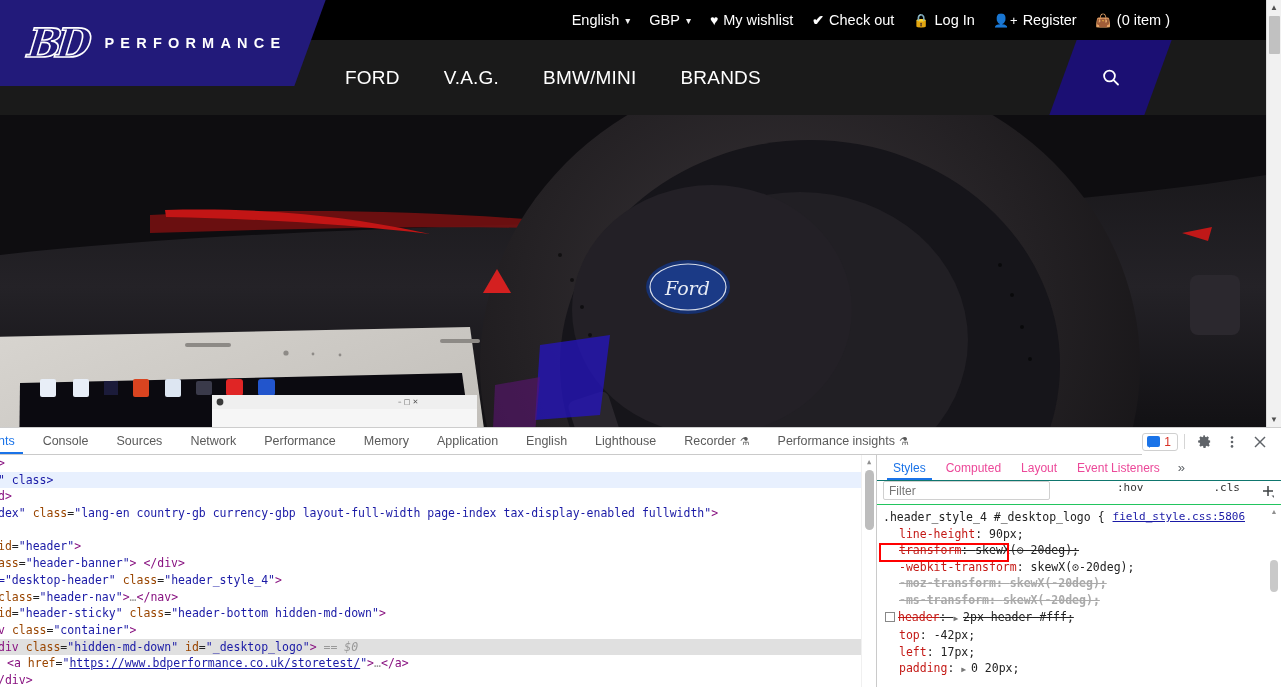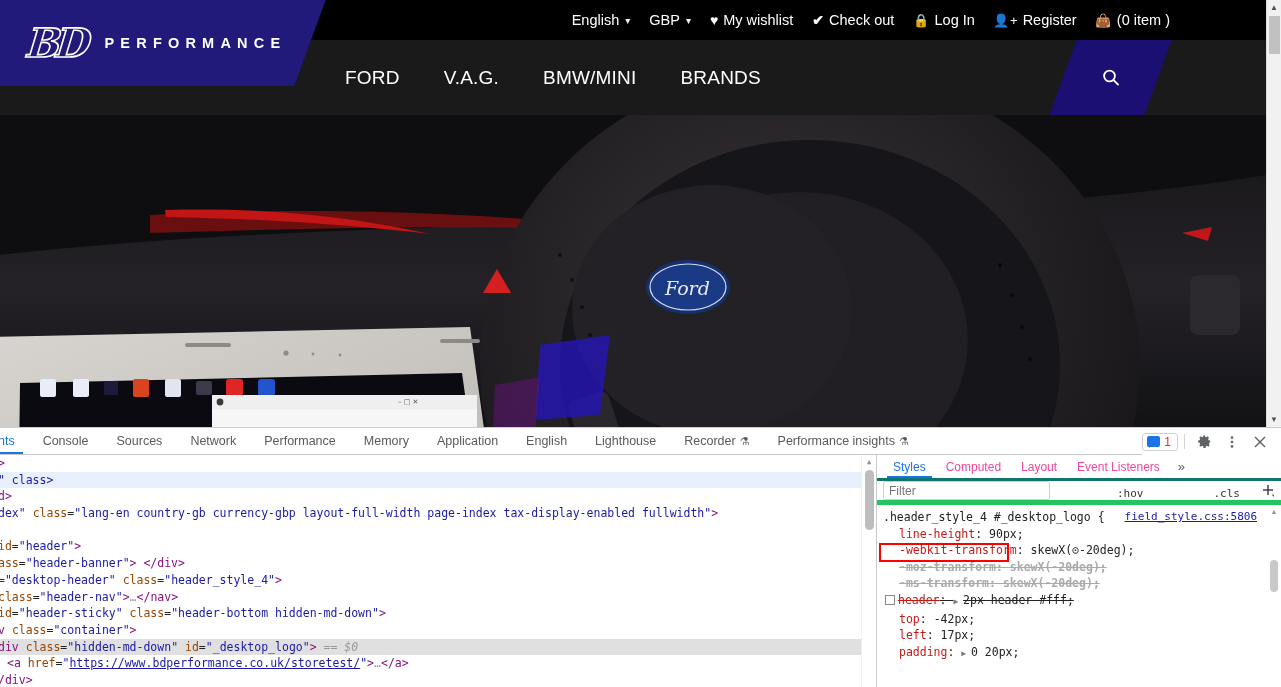--- a/index.html
+++ b/index.html
@@ -161,33 +161,33 @@
   .dvs-arrow { height: 14px; display: flex; align-items: center; justify-content: center;
     font-size: 7px; color: #909090; }
   .dvs-thumb { position: absolute; left: 3px; top: 15px; width: 9px; height: 60px;
     background: #bdbdbd; border-radius: 5px; }
 
   
   .styles-pane {
     position: relative; flex: 1; height: 100%;
     border-left: 1px solid #cacaca; background: #fff; overflow: hidden;
   }
-  .st-tabs { height: 26px; border-bottom: 3px solid #0f766e; display: flex;
+  .st-tabs { height: 26px; border-bottom: 1px solid #0f766e; display: flex;
     align-items: stretch; padding-left: 6px; }
   .st-tab { display: flex; align-items: center; padding: 0 10px; font-size: 12px;
     color: #ec4899; cursor: pointer; position: relative; }
   .st-tab.active { color: #1a73e8; }
   .st-tab.active::after { content: ""; position: absolute; left: 4px; right: 4px; bottom: 0;
     height: 2px; background: #1a73e8; }
   .st-more { display: flex; align-items: center; padding: 0 8px; color: #5f6368;
     font-size: 13px; cursor: pointer; }
 
   .st-filter-row {
-    height: 24px; display: flex; align-items: flex-end; gap: 16px;
-    border-bottom: 5px solid #22c55e; padding: 0 2px;
+    height: 24px; display: flex; align-items: flex-start; gap: 16px;
+    border-bottom: 1px solid #22c55e; padding: 0 2px;
   }
   .st-filter {
     flex: 1; height: 19px; margin: 0 2px 0 4px;
     border: 1px solid #d0d0d0; border-radius: 2px; background: #fff;
     font-size: 12px; color: #888; padding: 0 5px; outline: none;
     font-family: "Liberation Sans", sans-serif;
   }
   .st-hov, .st-cls {
     font-family: "DejaVu Sans Mono", monospace; font-size: 11px; color: #333;
     padding: 0 5px; cursor: pointer; white-space: nowrap; margin-left: 44px;
@@ -195,21 +195,21 @@
   .st-ico { width: 20px; height: 20px; display: flex; align-items: center;
     justify-content: center; color: #5f6368; cursor: pointer; }
 
   .st-rules {
     position: absolute; left: 0; top: 50px; right: 14px; bottom: 0;
     overflow: hidden; padding: 4px 0 0 6px;
     font-family: "DejaVu Sans Mono", monospace; font-size: 11.5px; line-height: 16.6px;
   }
   .rule-head { color: #222; white-space: pre; position: relative; }
   .sel-name { color: #222; }
-  .src-link { position: absolute; right: 10px; top: 0; color: #1a1aa6;
+  .src-link { position: absolute; right: 22px; top: 0; color: #1a1aa6;
     text-decoration: underline; cursor: pointer; font-size: 11px; text-align: center; }
   .decl { white-space: pre; padding-left: 16px; }
   .prop { color: #c41a16; }
   .val  { color: #222; }
   .decl.struck .prop, .decl.struck .val { text-decoration: line-through; }
   .decl.inactive { color: #aaa; }
   .decl.inactive .prop, .decl.inactive .val { color: #aaa; text-decoration: line-through; font-weight: bold; }
   .cbx { display: inline-block; width: 10px; height: 10px; border: 1px solid #888;
     background: #fff; vertical-align: -1px; margin-right: 3px; }
   .arrow-tri { color: #777; font-size: 8px; }
@@ -553,20 +553,21 @@
           <svg width="15" height="14" viewBox="0 0 15 14">
             <rect x="1.5" y="2" width="12" height="10" fill="none" stroke="#3c4043" stroke-width="1.1"></rect>
             <path d="M9 4.5 L6 7 L9 9.5 Z" fill="#3c4043"></path>
           </svg>
         </span>
       </div>
 
       <div class="st-rules" id="st-rules">
           <div class="rule-head"><span class="sel-name">.header_style_4 #_desktop_logo {</span><span class="src-link">field_style.css:5806</span></div>
           <div class="decl"><span class="prop">line-height</span><span class="val">: </span><span class="val">90px;</span></div>
+          <div class="decl struck"><span class="prop">transform</span><span class="val">: </span><span class="val">skewX(⊙-20deg);</span></div>
           <div class="decl"><span class="prop">-webkit-transform</span><span class="val">: </span><span class="val">skewX(⊙-20deg);</span></div>
           <div class="decl inactive"><span class="prop">-moz-transform</span><span class="val">: </span><span class="val">skewX(-20deg);</span></div>
           <div class="decl inactive"><span class="prop">-ms-transform</span><span class="val">: </span><span class="val">skewX(-20deg);</span></div>
           <div class="decl struck" style="padding-left: 2px;"><span class="cbx"></span><span class="prop">header</span><span class="val">: </span><span class="arrow-tri">▶ </span><span class="val">2px header #fff;</span></div>
           <div class="decl"><span class="prop">top</span><span class="val">: </span><span class="val">-42px;</span></div>
           <div class="decl"><span class="prop">left</span><span class="val">: </span><span class="val">17px;</span></div>
           <div class="decl"><span class="prop">padding</span><span class="val">: </span><span class="arrow-tri">▶ </span><span class="val">0 20px;</span></div>
         </div>
       <div class="hl-box"></div>
 

